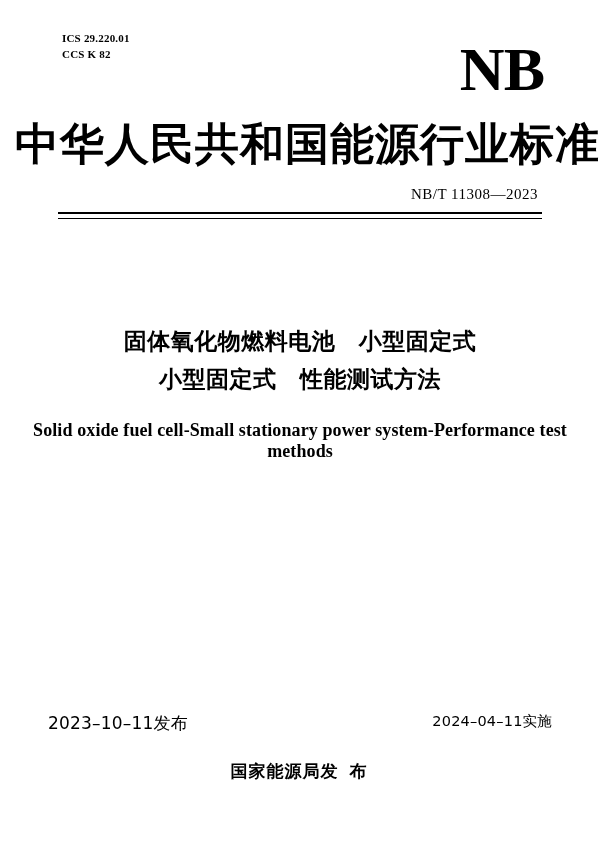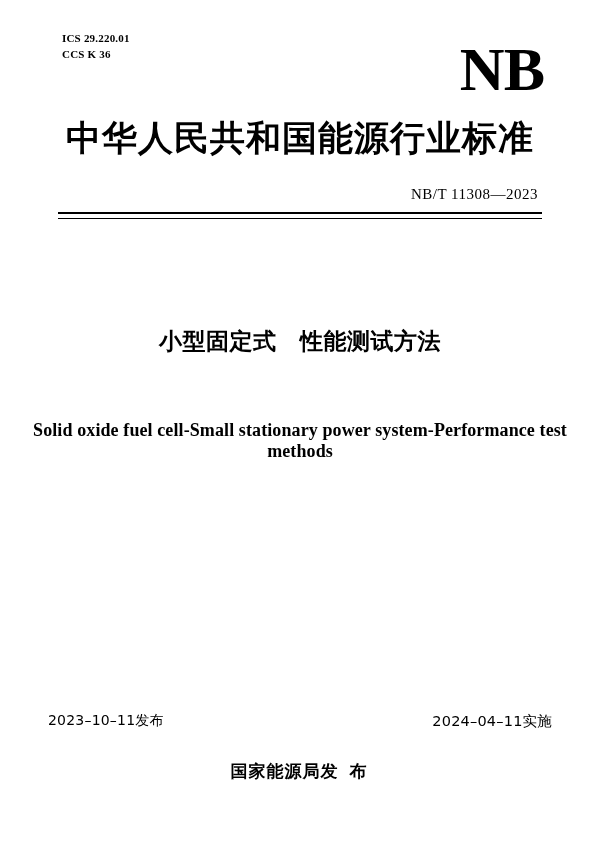--- a/index.html
+++ b/index.html
@@ -47,24 +47,24 @@
     letter-spacing: -1px;
     text-align: right;
   }
 
   
   .nat-title {
     position: absolute;
     left: 0;
     right: 0;
     top: 115px;
-    text-align: center;
+    text-align: right;
     font-family: "DejaVu Sans", sans-serif;
     font-weight: bold;
-    font-size: 35px;
+    font-size: 44px;
     letter-spacing: 1px;
     white-space: nowrap;
   }
 
   
   .std-no {
     position: absolute;
     right: 62px;
     top: 186px;
     font-family: "Liberation Serif", serif;
@@ -116,21 +116,21 @@
     font-size: 18px;
     letter-spacing: 0.1px;
   }
 
   
   .date-issue {
     position: absolute;
     left: 48px;
     top: 712px;
     font-family: "DejaVu Sans", sans-serif;
-    font-size: 14px;
+    font-size: 17px;
     letter-spacing: 0.2px;
   }
   .date-impl {
     position: absolute;
     right: 48px;
     top: 712px;
     font-family: "DejaVu Sans", sans-serif;
     font-size: 14.5px;
     letter-spacing: 0.2px;
   }
@@ -152,33 +152,34 @@
     letter-spacing: 3px;
   }
 </style>
 </head>
 <body>
 
 <div class="page">
 
   <div class="codes">
     <div>ICS 29.220.01</div>
-    <div>CCS K 36</div>
+    <div>CCS K 82</div>
   </div>
 
   <div class="nb-logo">NB</div>
 
   <div class="nat-title">中华人民共和国能源行业标准</div>
 
   <div class="std-no">NB/T  11308—2023</div>
 
   <div class="rule-thick"></div>
   <div class="rule-thin"></div>
 
   <div class="doc-title">
+    <div class="line">固体氧化物燃料电池　小型固定式</div>
     <div class="line">小型固定式　性能测试方法</div>
   </div>
 
   <div class="doc-title-en">Solid oxide fuel cell-Small stationary power system-Performance test methods</div>
 
   <div class="date-issue">2023–10–11发布</div>
   <div class="date-impl">2024–04–11实施</div>
 
   <div class="footer">
     <span>国家能源局</span><span class="pub">发 布</span>

